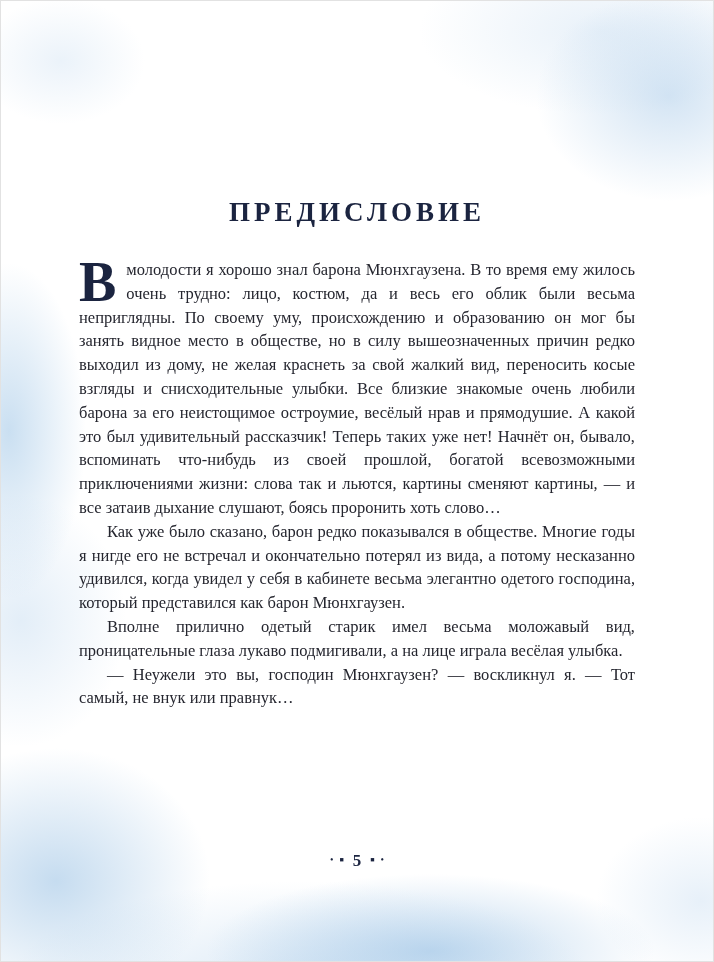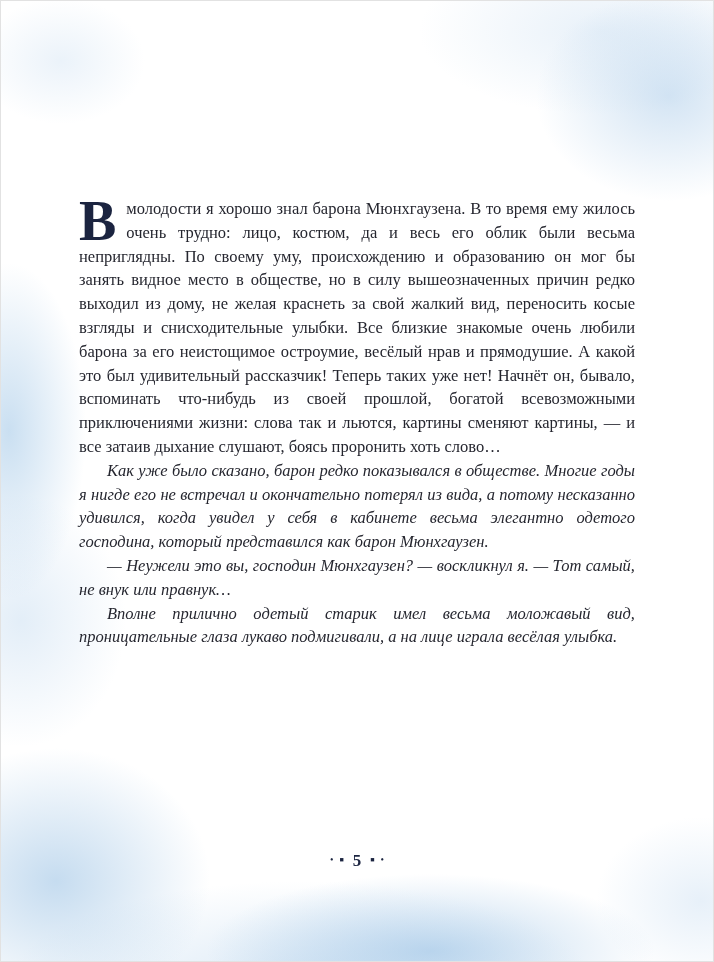--- a/index.html
+++ b/index.html
@@ -44,21 +44,20 @@
   .body-text p {
     margin: 0;
     font-size: 16.5px;
     line-height: 23.8px;
     text-align: justify;
     hyphens: auto;
     -webkit-hyphens: auto;
   }
   .body-text p.indent {
     text-indent: 28px;
-    font-style: italic;
   }
   .drop-cap {
     float: left;
     font-size: 56px;
     line-height: 42px;
     font-weight: bold;
     color: #1b2440;
     padding: 3px 10px 0 0;
   }
   .footer {
@@ -84,25 +83,26 @@
     font-size: 17px;
     font-weight: bold;
     padding: 0 6px;
   }
 </style>
 </head>
 <body>
 
 <div class="book-page">
   <div class="content">
+    <h1 class="title">ПРЕДИСЛОВИЕ</h1>
 
     <div class="body-text">
       <p><span class="drop-cap">В</span><span>молодости я хорошо знал барона Мюнхгаузена. В то время ему жилось очень трудно: лицо, костюм, да и весь его облик были весьма неприглядны. По своему уму, происхождению и образованию он мог бы занять видное место в обществе, но в силу вышеозначенных причин редко выходил из дому, не желая краснеть за свой жалкий вид, переносить косые взгляды и снисходительные улыбки. Все близкие знакомые очень любили барона за его неистощимое остроумие, весёлый нрав и прямодушие. А какой это был удивительный рассказчик! Теперь таких уже нет! Начнёт он, бывало, вспоминать что-нибудь из своей прошлой, богатой всевозможными приключениями жизни: слова так и льются, картины сменяют картины, — и все затаив дыхание слушают, боясь проронить хоть слово…</span></p>
       <p class="indent">Как уже было сказано, барон редко показывался в обществе. Многие годы я нигде его не встречал и окончательно потерял из вида, а потому несказанно удивился, когда увидел у себя в кабинете весьма элегантно одетого господина, который представился как барон Мюнхгаузен.</p>
+      <p class="indent">Вполне прилично одетый старик имел весьма моложавый вид, проницательные глаза лукаво подмигивали, а на лице играла весёлая улыбка.</p>
       <p class="indent">— Неужели это вы, господин Мюнхгаузен? — воскликнул я. — Тот самый, не внук или правнук…</p>
-      <p class="indent">Вполне прилично одетый старик имел весьма моложавый вид, проницательные глаза лукаво подмигивали, а на лице играла весёлая улыбка.</p>
     </div>
   </div>
 
   <div class="footer">
     <span class="mark-dot">•</span><span class="mark-square">■</span><span class="page-number">5</span><span class="mark-square">■</span><span class="mark-dot">•</span>
   </div>
 </div>
 
 </body></html>

